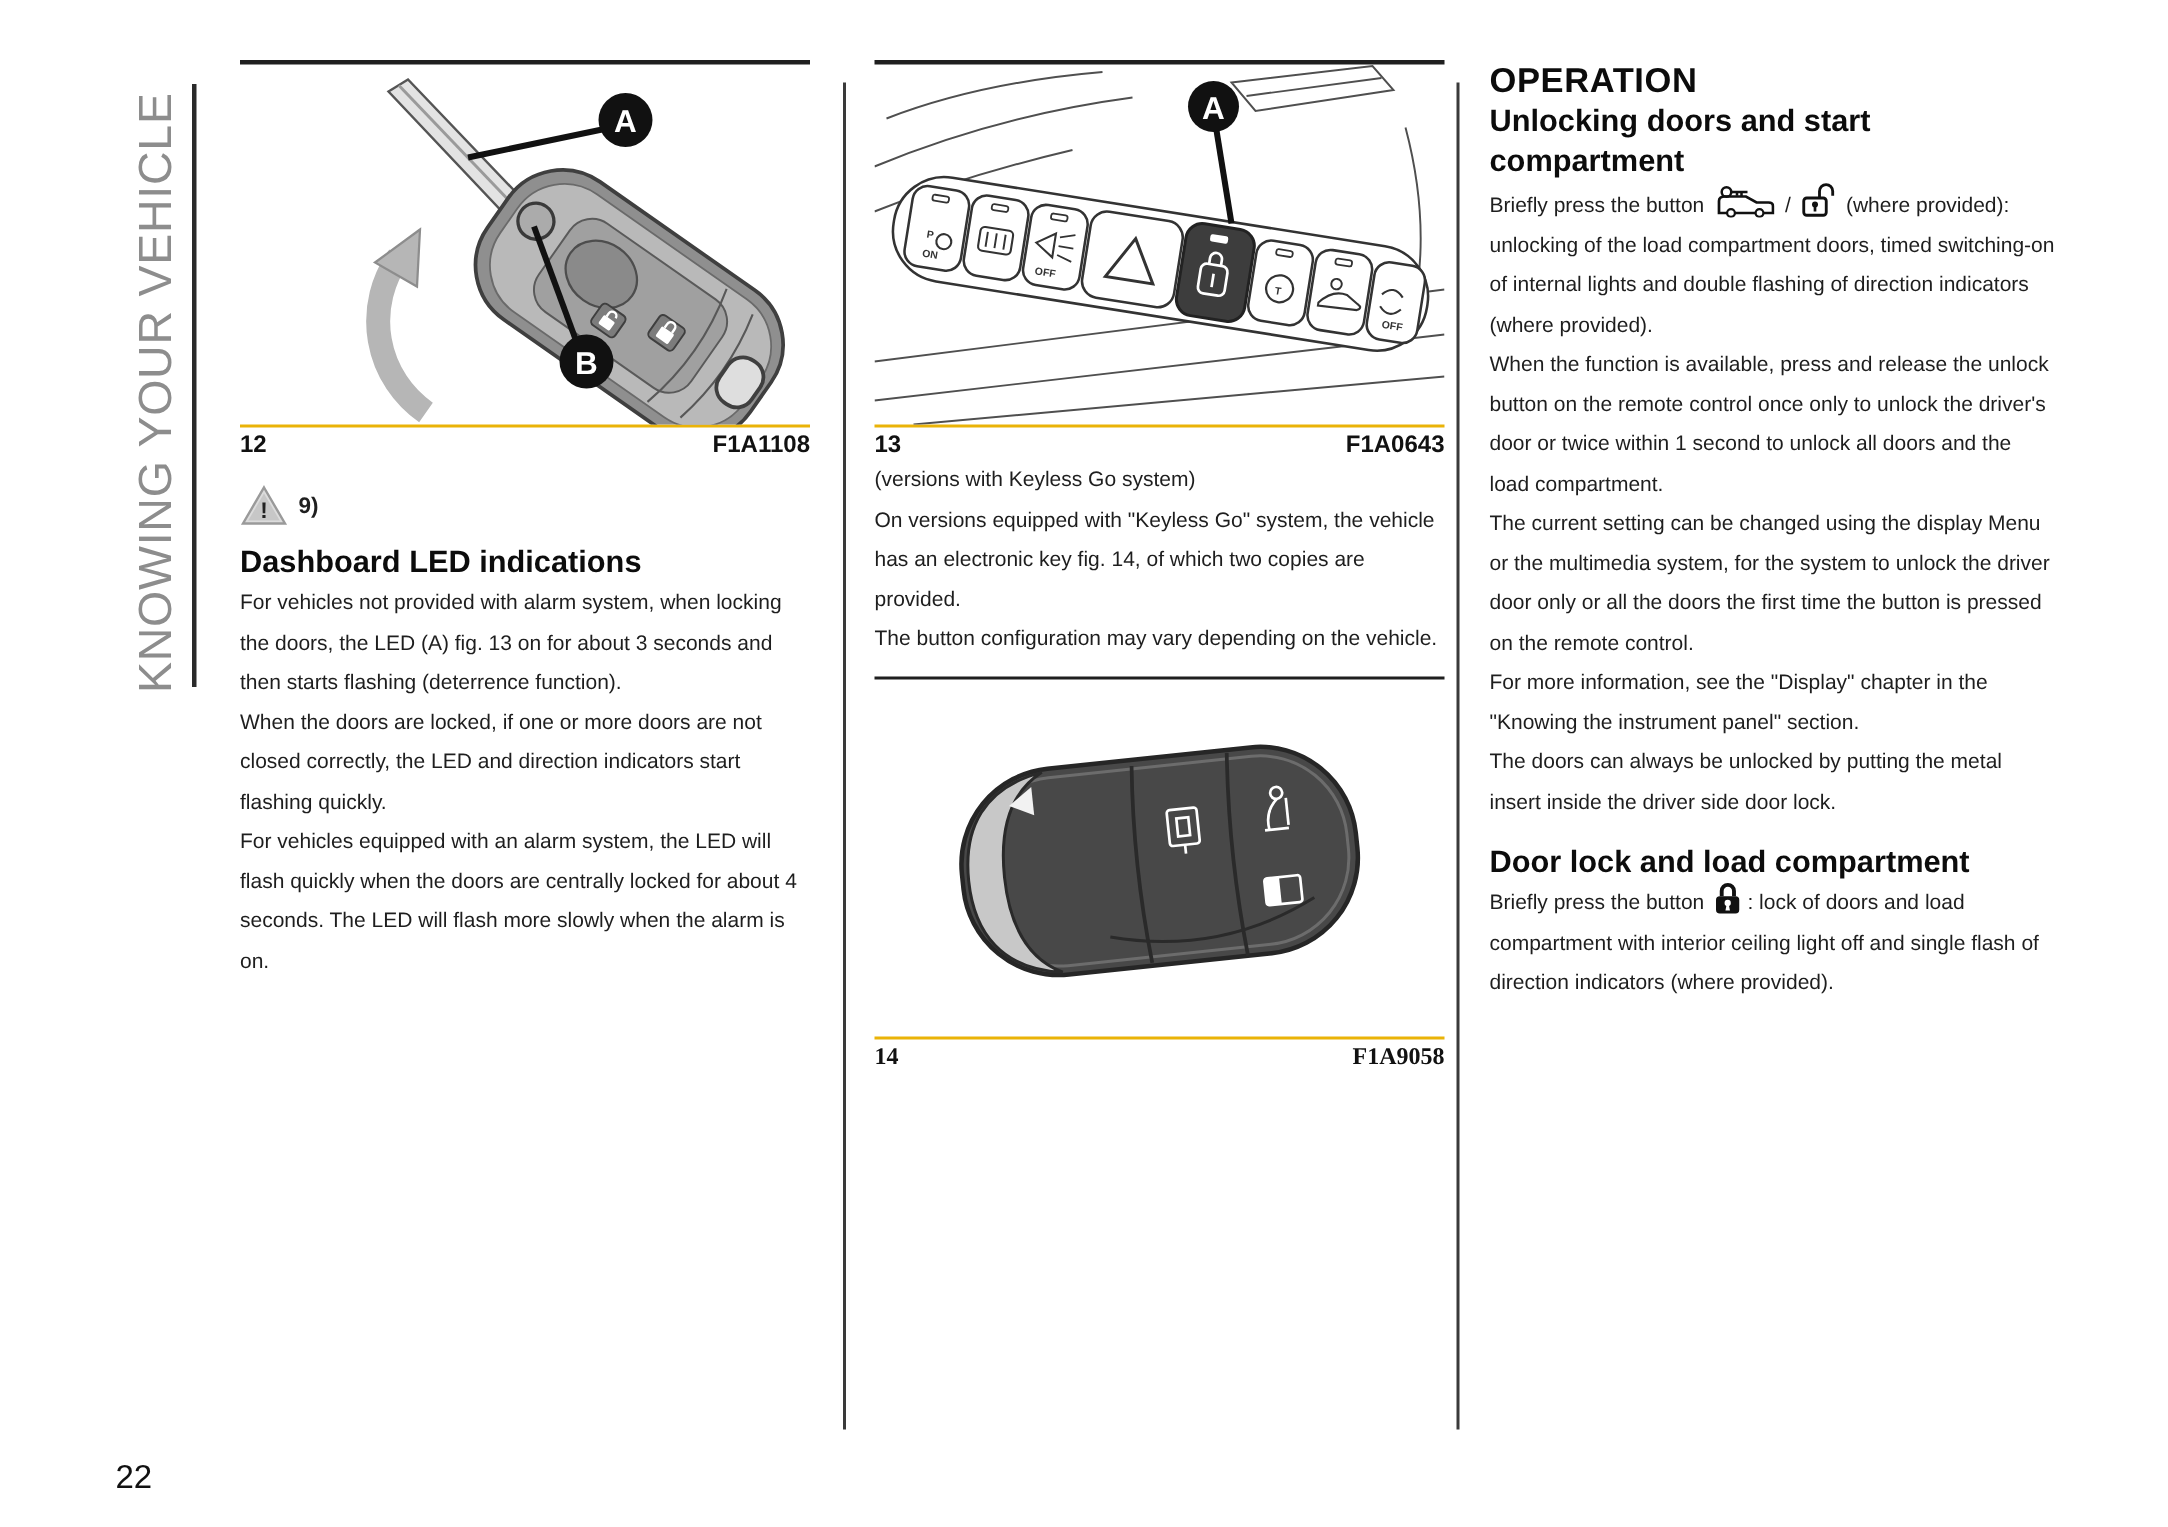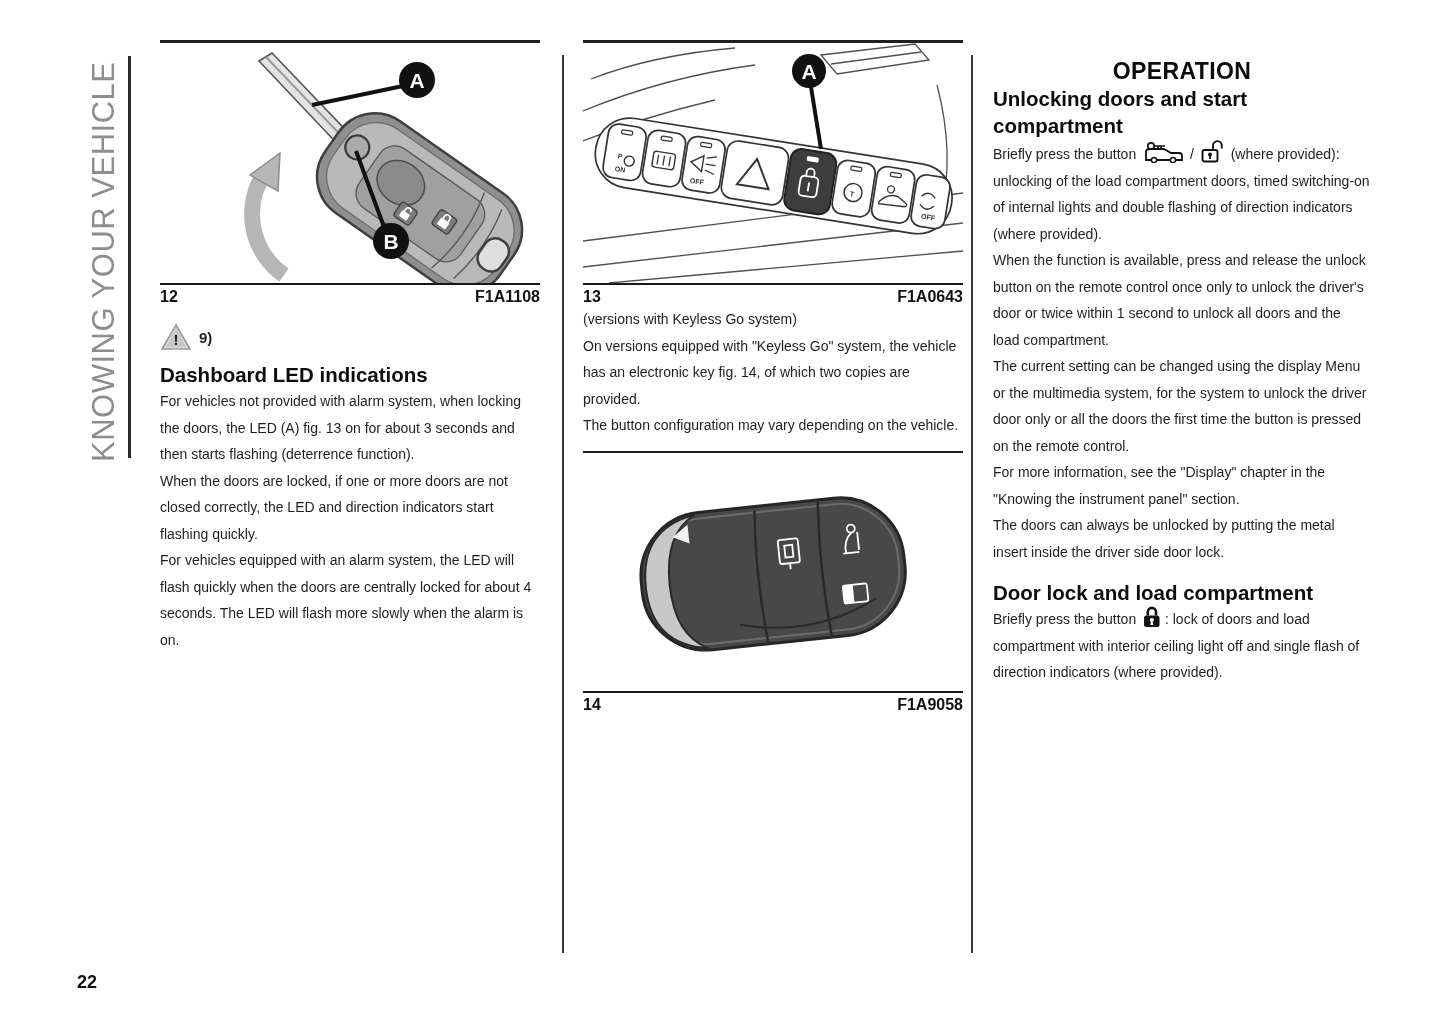--- a/index.html
+++ b/index.html
@@ -3,43 +3,43 @@
 <meta charset="utf-8">
 <style>
   html,body{margin:0;padding:0;background:#fff;}
   .page{position:relative;width:1445px;height:1018px;background:#fff;overflow:hidden;
         font-family:"Liberation Sans", sans-serif;color:#1e1e1e;}
   
   .sidebar-label{position:absolute;left:86px;top:462px;transform:rotate(-90deg);
         transform-origin:left top;width:410px;font-size:31px;letter-spacing:0.5px;
         color:#8d8d8d;white-space:nowrap;}
   .sidebar-rule{position:absolute;left:128px;top:56px;width:3px;height:402px;background:#2a2a2a;}
-  .page-num{position:absolute;left:77px;top:972px;font-size:18px;font-weight:bold;color:#111;}
+  .page-num{position:absolute;left:77px;top:972px;font-size:22px;font-weight:normal;color:#111;}
   
   .col{position:absolute;top:40px;}
   .col1{left:160px;width:380px;}
   .col2{left:583px;width:380px;}
   .col3{left:993px;width:378px;}
   .divider{position:absolute;top:55px;width:2px;height:898px;background:#3a3a3a;}
   .div1{left:562px;}
   .div2{left:971px;}
   
   .fig{margin:0;padding:0;border-top:3px solid #1f1f1f;}
   .fig svg{display:block;}
-  .fig figcaption{display:flex;justify-content:space-between;border-top:2px solid #0f172a;
+  .fig figcaption{display:flex;justify-content:space-between;border-top:2px solid #eab308;
         padding-top:3px;font-size:16px;font-weight:bold;color:#111;}
   
   .b{font-size:14px;line-height:26.5px;margin:0;}
   .h-caps{font-size:23px;font-weight:900;letter-spacing:0.4px;color:#0c0c0c;margin:0;}
   .h-sub{font-size:20.5px;font-weight:bold;color:#0c0c0c;margin:0;line-height:27px;}
   .warn-row{display:flex;align-items:center;gap:7px;margin:17px 0 10px 0;}
   .warn-num{font-size:15px;font-weight:bold;}
   .mt14{margin-top:14px;}
   .mt20{margin-top:20px;}
-  .mt12{margin-top:12px;}
+  .mt12{margin-top:12px;font-family:Liberation Serif, serif;}
   .inline-icon{display:inline-block;vertical-align:-4px;margin:0 3px;}
   .ctx{stroke:#4f4f4f;stroke-width:1.3;fill:none;}
   .btn{stroke:#333;stroke-width:1.7;fill:#fff;}
   .slot{stroke:#333;stroke-width:1.2;fill:#fff;}
   .tiny{font-size:7px;font-weight:bold;fill:#333;}
   .callout-line{stroke:#111;stroke-width:4;}
   .callout-circle{fill:#111;}
   .callout-text{fill:#fff;font-size:21px;font-weight:bold;text-anchor:middle;}
 </style>
 </head>
@@ -237,21 +237,21 @@
       <figcaption>
         <span>14</span>
         <span>F1A9058</span>
       </figcaption>
     </figure>
   </div>
 
   <div class="divider div2"></div>
 
   <div class="col col3">
-    <h2 class="h-caps" style="margin-top:18px;text-align:center;">OPERATION</h2>
+    <h2 class="h-caps" style="margin-top:0;">OPERATION</h2>
     <h3 class="h-sub">Unlocking doors and start compartment</h3>
 
     <p class="b">
       <span>Briefly press the button</span>
       <svg class="inline-icon" width="40" height="22" viewBox="0 0 40 22">
         <circle cx="8" cy="5" r="3.2" fill="none" stroke="#111" stroke-width="1.7"></circle>
         <path d="M11,5 h11 m-4,0 v3 m-3,-3 v2.5" stroke="#111" stroke-width="1.7" fill="none"></path>
         <path d="M3,19 v-8 q0,-3 4,-3 h14 l7,4 h8 q3,0 3,2.5 V19 Z" fill="none" stroke="#111" stroke-width="1.8"></path>
         <circle cx="11" cy="19" r="2.6" fill="#fff" stroke="#111" stroke-width="1.5"></circle>
         <circle cx="30" cy="19" r="2.6" fill="#fff" stroke="#111" stroke-width="1.5"></circle>

